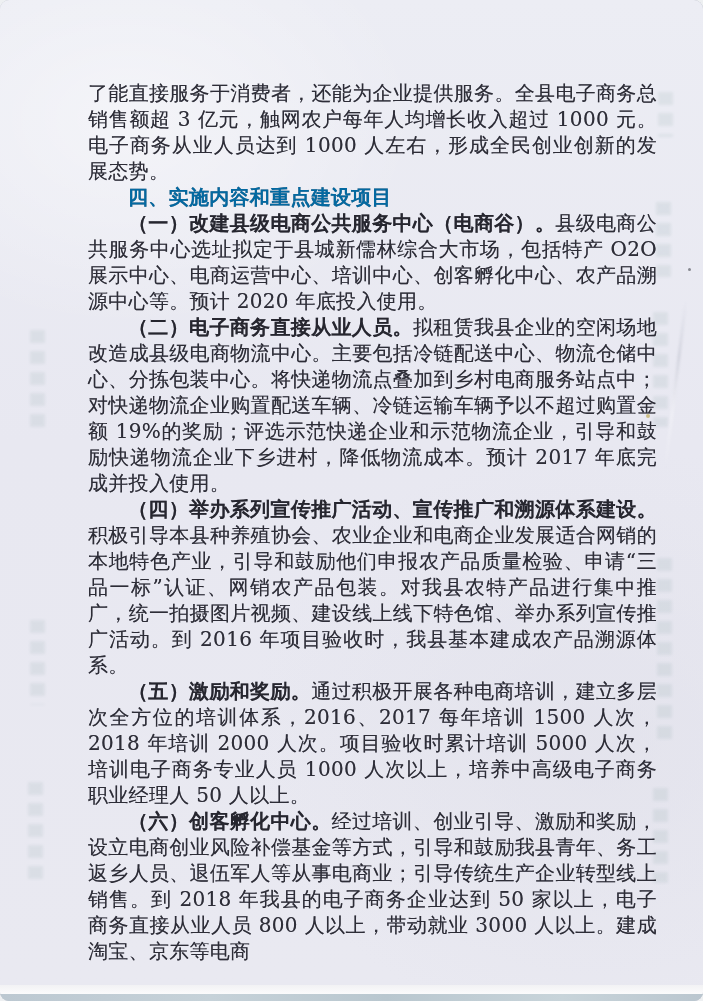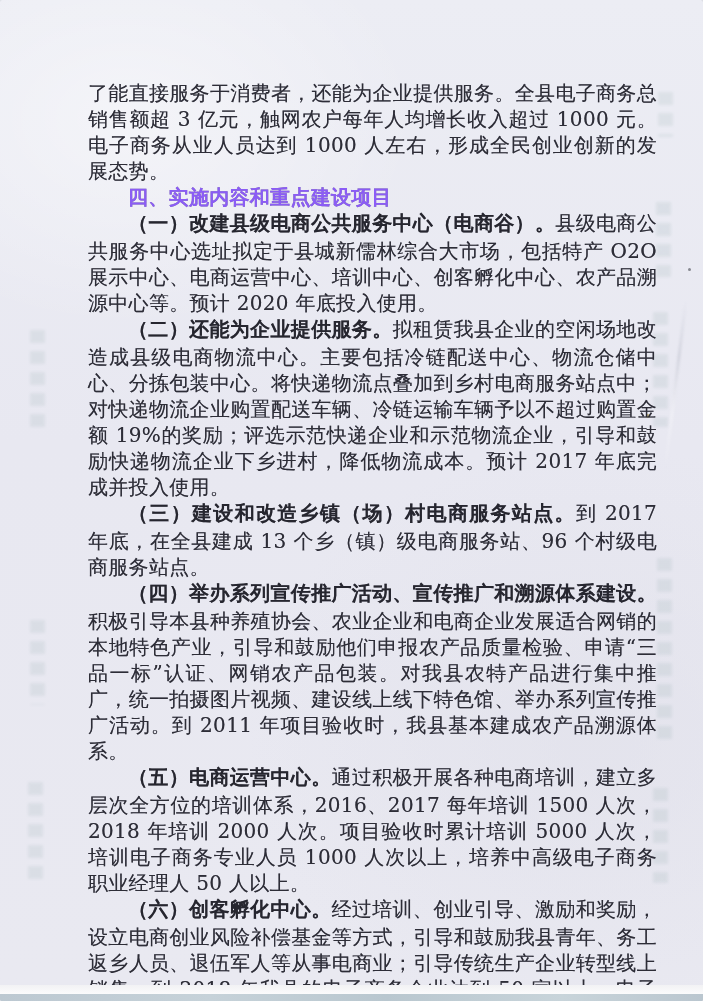--- a/index.html
+++ b/index.html
@@ -5,21 +5,21 @@
   html, body {
     margin: 0;
     padding: 0;
     background: #eef0f2;
     font-family: "DejaVu Serif", "Liberation Serif", serif;
   }
   .scan {
     position: relative;
     width: 703px;
     height: 1001px;
-    border-radius: 2px;
+    border-radius: 9px;
     overflow: hidden;
     background: #e9e9f1;
     box-shadow: inset 0 0 0 1px rgba(170,175,185,.55),
                 inset -7px 0 10px -6px rgba(140,150,165,.45),
                 inset 0 4px 10px -6px rgba(160,165,175,.5);
   }
   
   .paper {
     position: absolute;
     left: 0; top: 0;
@@ -76,24 +76,24 @@
     letter-spacing: .3px;
     color: #2d2d37;
     text-align: justify;
     text-shadow: 0 0 .5px rgba(45,45,58,.55);
   }
   .content p { margin: 0; text-indent: 2em; }
   .content p.intro { text-indent: 0; }
   .content p.heading {
     font-family: "DejaVu Sans", "Liberation Sans", sans-serif;
     font-weight: 700;
-    color: #8b5cf6;
+    color: #0369a1;
   }
   .content .lead {
-    font-family: Liberation Mono, monospace;
+    font-family: Liberation Sans, sans-serif;
     font-weight: 700;
     color: #26262f;
   }
 </style>
 </head>
 <body>
 
 <div class="scan">
   <div class="paper"></div>
 
@@ -110,26 +110,25 @@
   <div class="speck s1"></div>
   <div class="speck s2"></div>
 
   <div class="content">
     <p class="intro">了能直接服务于消费者，还能为企业提供服务。全县电子商务总销售额超 3 亿元，触网农户每年人均增长收入超过 1000 元。电子商务从业人员达到 1000 人左右，形成全民创业创新的发展态势。</p>
 
     <p class="heading">四、实施内容和重点建设项目</p>
 
     <p class="item"><span class="lead">（一）改建县级电商公共服务中心（电商谷）。</span><span>县级电商公共服务中心选址拟定于县城新儒林综合大市场，包括特产 O2O 展示中心、电商运营中心、培训中心、创客孵化中心、农产品溯源中心等。预计 2020 年底投入使用。</span></p>
 
-    <p class="item"><span class="lead">（二）还能为企业提供服务。</span><span>拟租赁我县企业的空闲场地改造成县级电商物流中心。主要包括冷链配送中心、物流仓储中心、分拣包装中心。将快递物流点叠加到乡村电商服务站点中；对快递物流企业购置配送车辆、冷链运输车辆予以不超过购置金额 19%的奖励；评选示范快递企业和示范物流企业，引导和鼓励快递物流企业下乡进村，降低物流成本。预计 2017 年底完成并投入使用。</span></p>
+    <p class="item"><span class="lead">（二）电子商务直接从业人员。</span><span>拟租赁我县企业的空闲场地改造成县级电商物流中心。主要包括冷链配送中心、物流仓储中心、分拣包装中心。将快递物流点叠加到乡村电商服务站点中；对快递物流企业购置配送车辆、冷链运输车辆予以不超过购置金额 19%的奖励；评选示范快递企业和示范物流企业，引导和鼓励快递物流企业下乡进村，降低物流成本。预计 2017 年底完成并投入使用。</span></p>
 
-    <p class="item"><span class="lead">（三）建设和改造乡镇（场）村电商服务站点。</span><span>到 2017 年底，在全县建成 13 个乡（镇）级电商服务站、96 个村级电商服务站点。</span></p>
 
-    <p class="item"><span class="lead">（四）举办系列宣传推广活动、宣传推广和溯源体系建设。</span><span>积极引导本县种养殖协会、农业企业和电商企业发展适合网销的本地特色产业，引导和鼓励他们申报农产品质量检验、申请“三品一标”认证、网销农产品包装。对我县农特产品进行集中推广，统一拍摄图片视频、建设线上线下特色馆、举办系列宣传推广活动。到 2011 年项目验收时，我县基本建成农产品溯源体系。</span></p>
+    <p class="item"><span class="lead">（四）举办系列宣传推广活动、宣传推广和溯源体系建设。</span><span>积极引导本县种养殖协会、农业企业和电商企业发展适合网销的本地特色产业，引导和鼓励他们申报农产品质量检验、申请“三品一标”认证、网销农产品包装。对我县农特产品进行集中推广，统一拍摄图片视频、建设线上线下特色馆、举办系列宣传推广活动。到 2016 年项目验收时，我县基本建成农产品溯源体系。</span></p>
 
-    <p class="item"><span class="lead">（五）电商运营中心。</span><span>通过积极开展各种电商培训，建立多层次全方位的培训体系，2016、2017 每年培训 1500 人次，2018 年培训 2000 人次。项目验收时累计培训 5000 人次，培训电子商务专业人员 1000 人次以上，培养中高级电子商务职业经理人 50 人以上。</span></p>
+    <p class="item"><span class="lead">（五）激励和奖励。</span><span>通过积极开展各种电商培训，建立多层次全方位的培训体系，2016、2017 每年培训 1500 人次，2018 年培训 2000 人次。项目验收时累计培训 5000 人次，培训电子商务专业人员 1000 人次以上，培养中高级电子商务职业经理人 50 人以上。</span></p>
 
     <p class="item"><span class="lead">（六）创客孵化中心。</span><span>经过培训、创业引导、激励和奖励，设立电商创业风险补偿基金等方式，引导和鼓励我县青年、务工返乡人员、退伍军人等从事电商业；引导传统生产企业转型线上销售。到 2018 年我县的电子商务企业达到 50 家以上，电子商务直接从业人员 800 人以上，带动就业 3000 人以上。建成淘宝、京东等电商</span></p>
   </div>
 
   <div class="edge-strip"></div>
   <div class="edge-band"></div>
 </div>
 
 </body></html>

